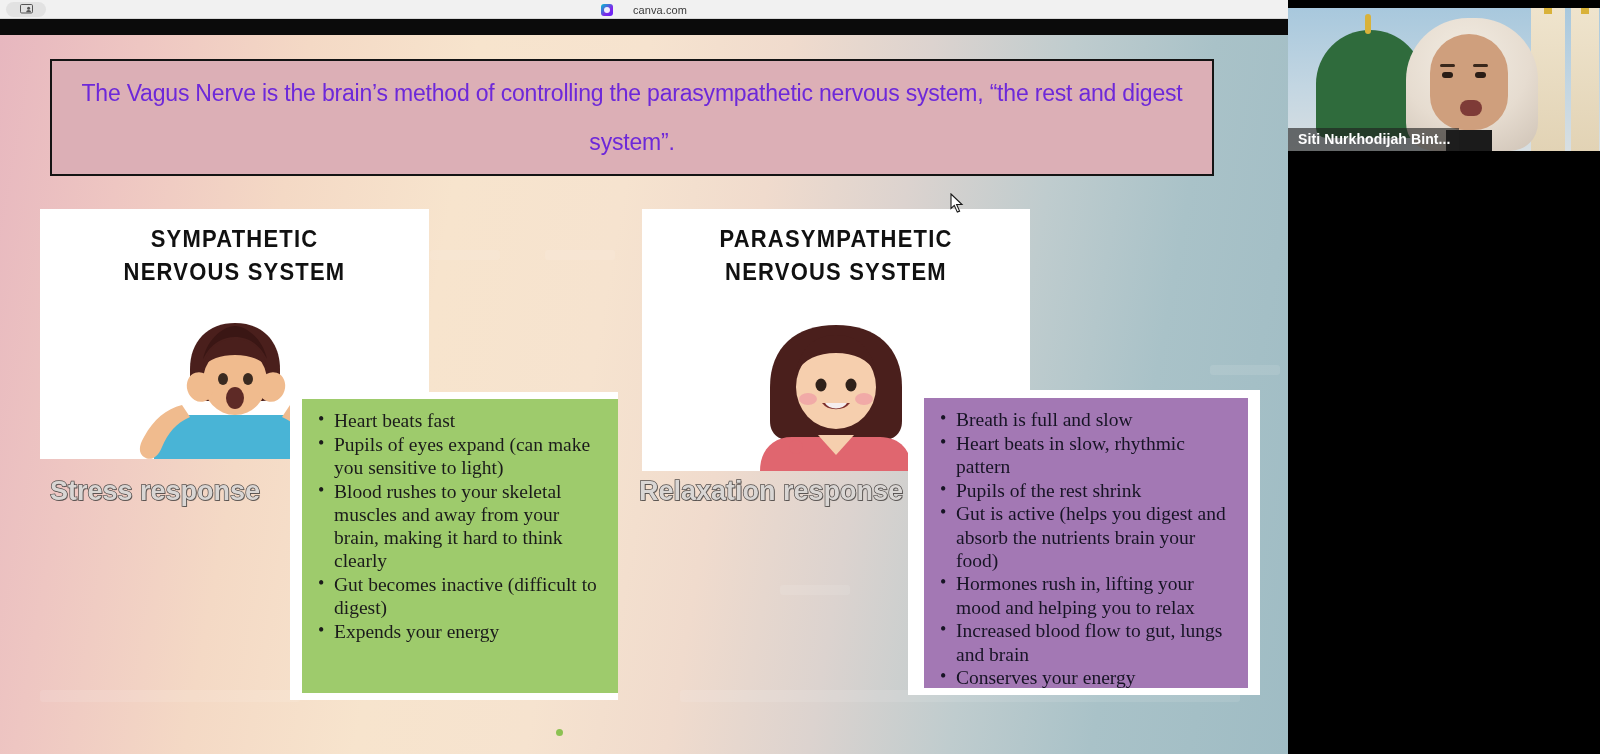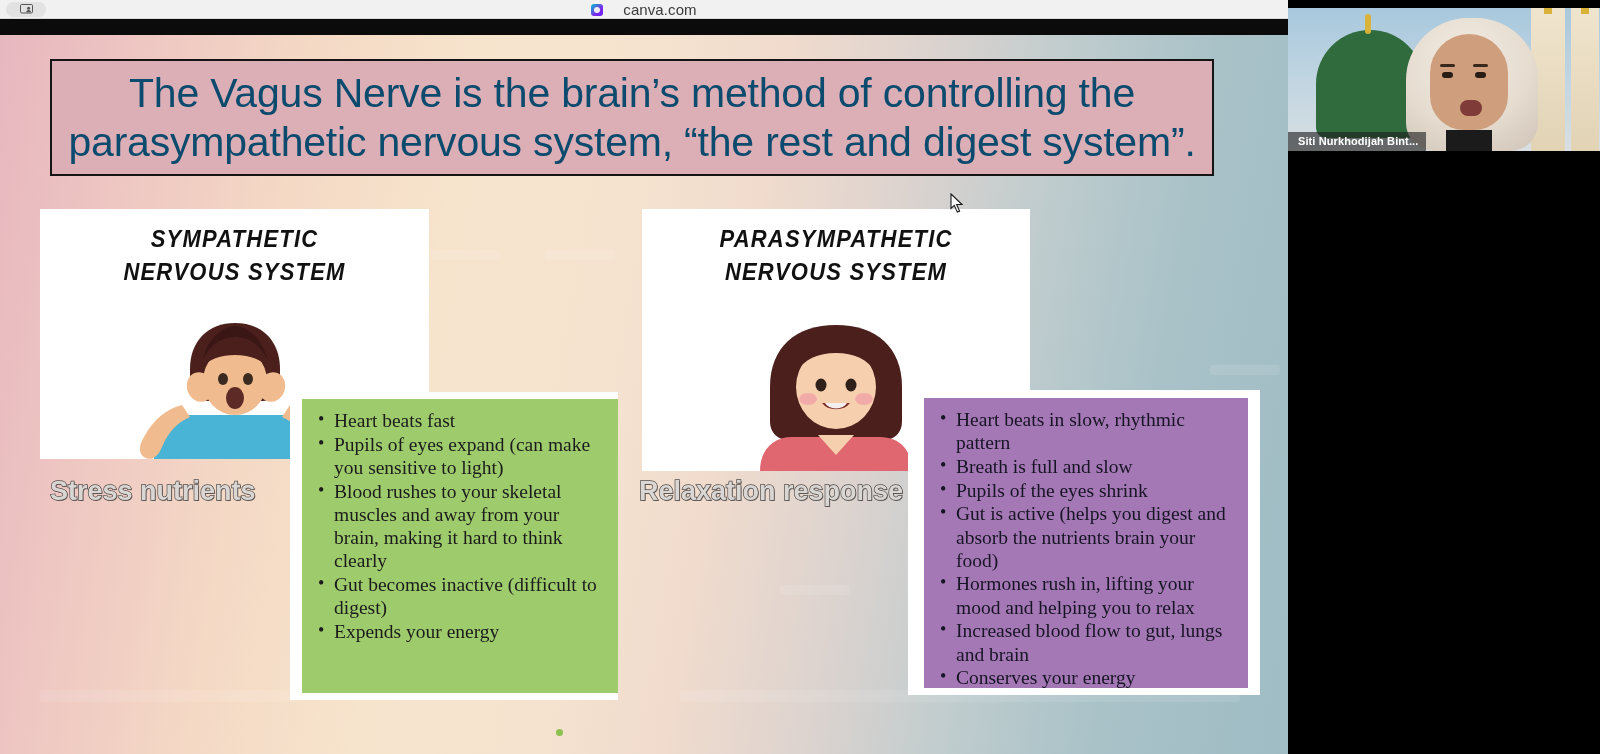--- a/index.html
+++ b/index.html
@@ -15,21 +15,21 @@
     border-bottom:1px solid #d8d8d8;
   }
   #share-pill{
     margin-left:6px; width:40px; height:15px; border-radius:8px;
     background:#e2e2e2; display:flex; align-items:center; justify-content:center;
   }
   #share-pill svg{ display:block; }
   #site-label{
     position:absolute; left:0; right:0; top:0; height:19px;
     display:flex; align-items:center; justify-content:center; gap:20px;
-    font-size:15px; color:#3b3b3b; letter-spacing:.1px;
+    font-size:11px; color:#3b3b3b; letter-spacing:.1px;
   }
   .canva-glyph{ width:12px; height:12px; border-radius:3px;
     background:linear-gradient(135deg,#00c4cc 0%,#7d2ae8 60%,#6420ff 100%);
     display:inline-block; position:relative; }
   .canva-glyph:after{ content:""; position:absolute; left:3px; top:3px;
     width:6px; height:6px; border-radius:50%; background:#fff; opacity:.9; }
 
   #black-strip{ position:absolute; left:0; top:19px; width:1288px; height:16px; background:#0b0b0b; }
 
   
@@ -46,27 +46,27 @@
   .ghost{ position:absolute; background:rgba(255,255,255,.10); border-radius:3px; }
 
   
   #title-banner{
     position:absolute; left:50px; top:24px; width:1164px; height:117px;
     background:#dcafb6; border:2px solid #141414;
     display:flex; align-items:center; justify-content:center; text-align:center;
   }
   #title-text{
     font-family:"Liberation Sans", sans-serif;
-    font-size:41px; line-height:49px; color:#0c4a6e; letter-spacing:-.2px;
+    font-size:23px; line-height:49px; color:#6d28d9; letter-spacing:-.2px;
     padding:0 16px;
   }
 
   
   .illus-card{
-    position:absolute; background:#fff;font-style:italic;
+    position:absolute; background:#fff;
   }
   #card-left{ left:40px; top:174px; width:389px; height:250px; }
   #card-right{ left:642px; top:174px; width:388px; height:262px; }
 
   .illus-head{
     text-align:center; padding-top:16px;
     font-family:"Liberation Sans", sans-serif;
     font-weight:700; font-size:22px; line-height:29px;
     letter-spacing:1.2px; color:#111; transform:scaleY(1.12);
   }
@@ -133,21 +133,21 @@
     background:#cf9f7d; border-radius:39px 39px 34px 34px; }
   .eye{ position:absolute; width:11px; height:6px; background:#2a1d16; border-radius:6px; top:38px; }
   .eye.l{ left:12px; } .eye.r{ left:45px; }
   .brow{ position:absolute; width:15px; height:3px; background:#3a281c; border-radius:2px; top:30px; }
   .brow.l{ left:10px; } .brow.r{ left:43px; }
   .mouth{ position:absolute; left:30px; top:66px; width:22px; height:16px;
     background:#7e3b37; border-radius:10px; }
   .neck{ position:absolute; left:40px; top:112px; width:46px; height:24px; background:#1b1b1b; }
   #name-badge{
     position:absolute; left:0; bottom:0; padding:3px 8px 4px 10px;
-    background:rgba(30,30,30,.62); color:#fff; font-size:11px; font-weight:700;
+    background:rgba(30,30,30,.62); color:#fff; font-size:14px; font-weight:700;
     letter-spacing:.1px; white-space:nowrap;
   }
 
   
   #cursor{ position:absolute; left:950px; top:158px; width:14px; height:20px; }
 </style>
 </head>
 <body>
 
 <div id="screen">
@@ -216,41 +216,41 @@
         <ellipse cx="166" cy="88" rx="9" ry="6" fill="#f0a3a6" opacity=".85"></ellipse>
         <ellipse cx="222" cy="88" rx="9" ry="6" fill="#f0a3a6" opacity=".85"></ellipse>
         <path d="M180 92a16 12 0 0 0 28 0z" fill="#7d2f2c"></path>
         <path d="M183 92h22a12 9 0 0 1-22 0z" fill="#fff" opacity=".92"></path>
         <path d="M150 126h88c20 0 32 14 32 34h-152c0-20 12-34 32-34z" fill="#e0666f"></path>
         <path d="M176 124h36l-18 20z" fill="#f6cfae"></path>
         <circle cx="154" cy="136" r="7" fill="#e0666f"></circle>
       </svg>
     </div>
 
-    <div class="resp-label" id="label-stress">Stress nutrients</div>
+    <div class="resp-label" id="label-stress">Stress response</div>
     <div class="resp-label" id="label-relax">Relaxation response</div>
 
     <div class="panel-shell" id="panel-left-shell"></div>
     <div class="panel" id="panel-left">
       <ul>
         <li>Heart beats fast</li>
         <li>Pupils of eyes expand (can make you sensitive to light)</li>
         <li>Blood rushes to your skeletal muscles and away from your brain, making it hard to think clearly</li>
         <li>Gut becomes inactive (difficult to digest)</li>
         <li>Expends your energy</li>
       </ul>
     </div>
     <div class="green-dot"></div>
 
     <div class="panel-shell" id="panel-right-shell"></div>
     <div class="panel" id="panel-right">
       <ul>
+        <li>Breath is full and slow</li>
         <li>Heart beats in slow, rhythmic pattern</li>
-        <li>Breath is full and slow</li>
-        <li>Pupils of the eyes shrink</li>
+        <li>Pupils of the rest shrink</li>
         <li>Gut is active (helps you digest and absorb the nutrients brain your food)</li>
         <li>Hormones rush in, lifting your mood and helping you to relax</li>
         <li>Increased blood flow to gut, lungs and brain</li>
         <li>Conserves your energy</li>
       </ul>
     </div>
 
     <svg id="cursor" viewBox="0 0 14 20">
       <path d="M1 1l11 10.5H6.6l3 6.6-2.3 1-3-6.7L1 15.5z" fill="#fff" stroke="#1a1a1a" stroke-width="1.1"></path>
     </svg>

